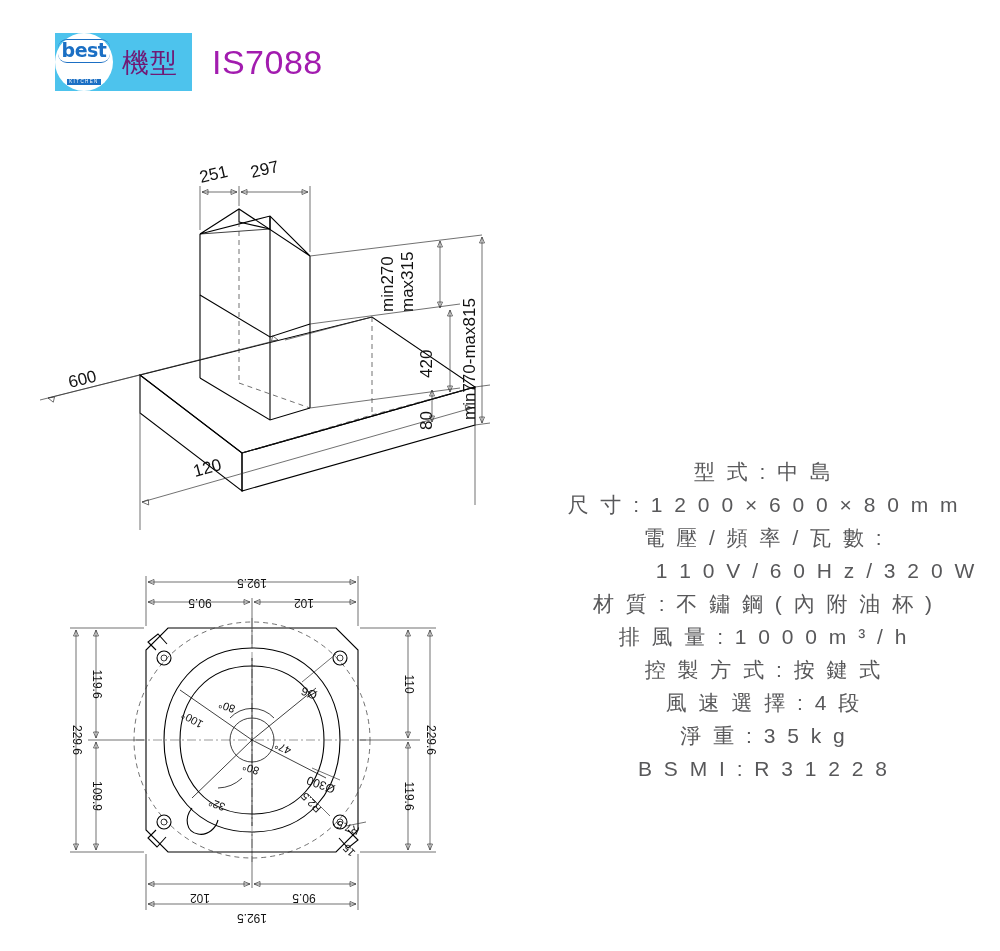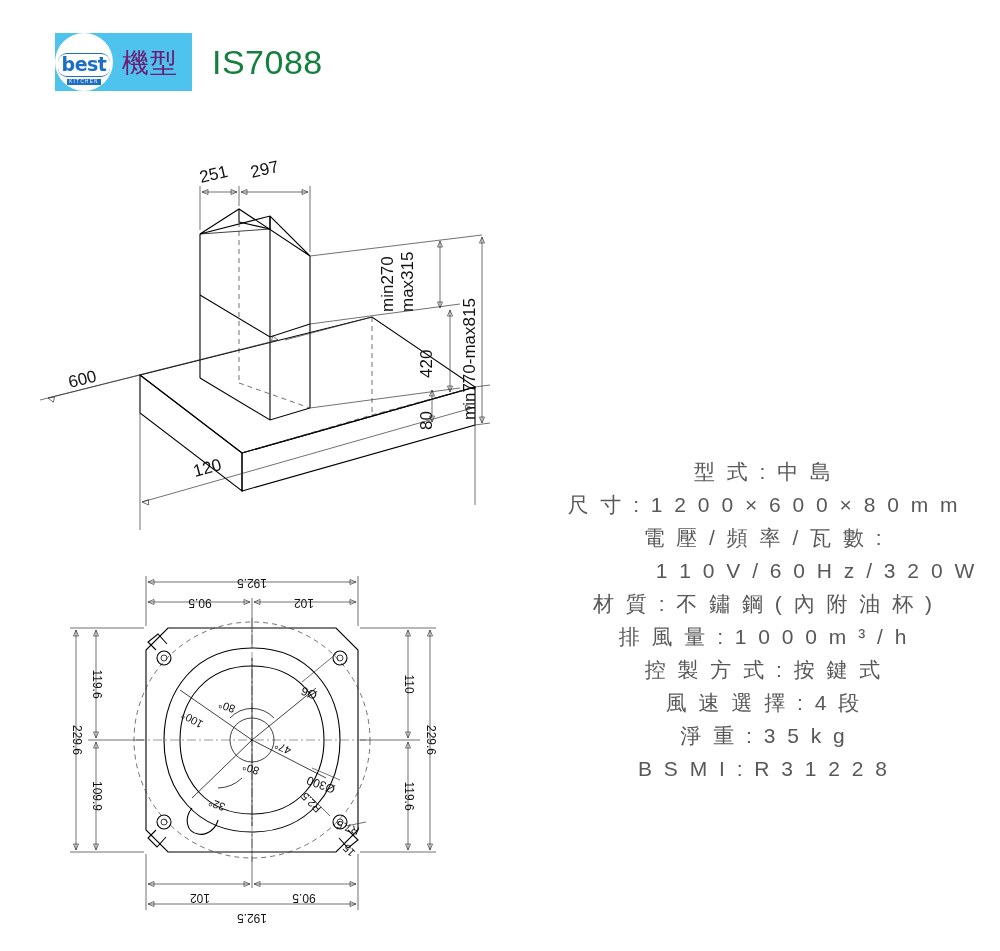--- a/index.html
+++ b/index.html
@@ -43,21 +43,21 @@
     margin-left: 0px;
   }
   .logo-inner {
     width: 48px; height: 48px;
     border-radius: 50%;
     background: #ffffff;
     border: 1.5px solid #ffffff;
     display: flex;
     flex-direction: column;
     align-items: center;
-    justify-content: flex-end;
+    justify-content: space-between;
   }
   .logo-word {
     font-family: "DejaVu Sans", sans-serif;
     font-weight: bold;
     font-size: 19px;
     letter-spacing: -0.5px;
     color: #1b6fc4;
     line-height: 1;
     padding: 1px 4px 2px 4px;
     border-top: 1.5px solid #1b6fc4;
@@ -79,21 +79,21 @@
   .brand-label {
     font-size: 27px;
     color: #701a75;
     margin-left: 9px;
     font-family: "DejaVu Sans", sans-serif;
     line-height: 1;
     letter-spacing: 1px;
   }
   #model-name {
     font-size: 34px;
-    color: #15803d;
+    color: #a21caf;
     margin-left: 20px;
     font-family: "Liberation Sans", sans-serif;
     letter-spacing: 0.5px;
   }
 
   
   #spec-list {
     position: absolute;
     left: 524px; top: 455px;
     width: 480px;

